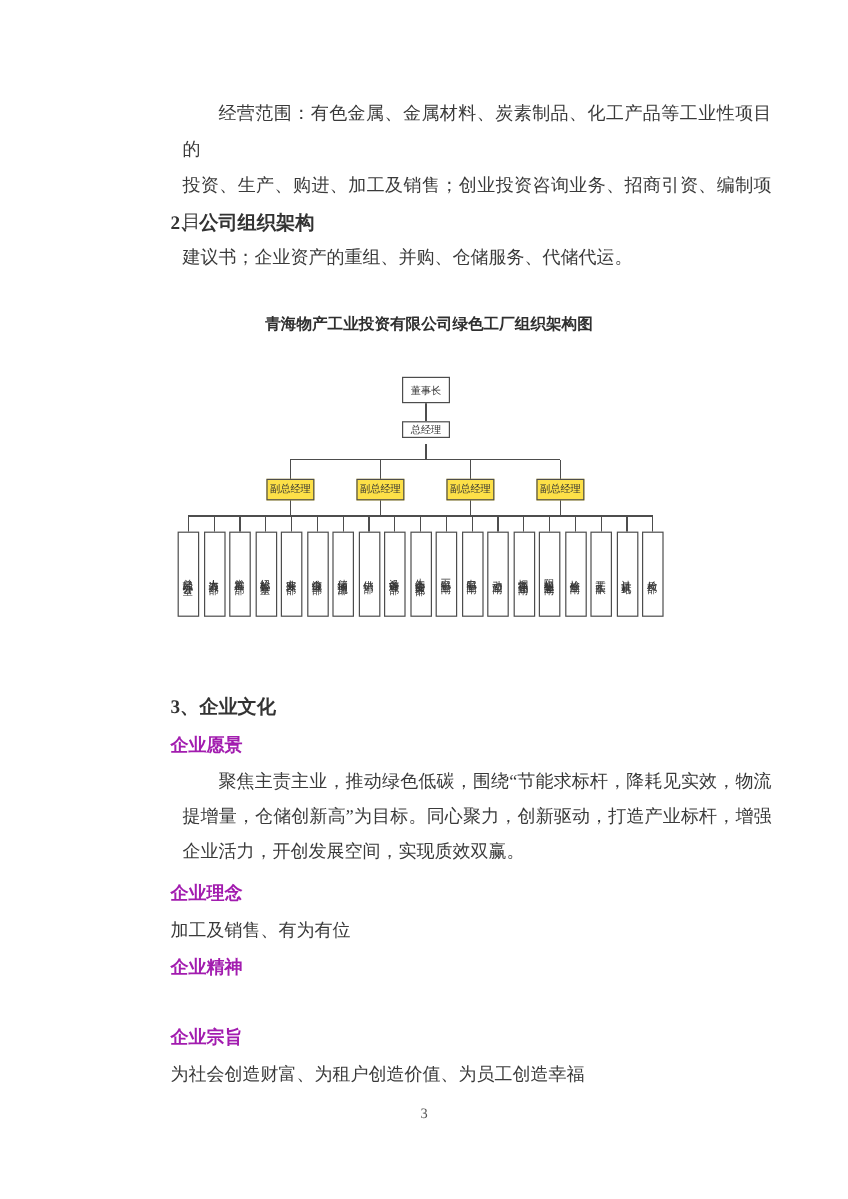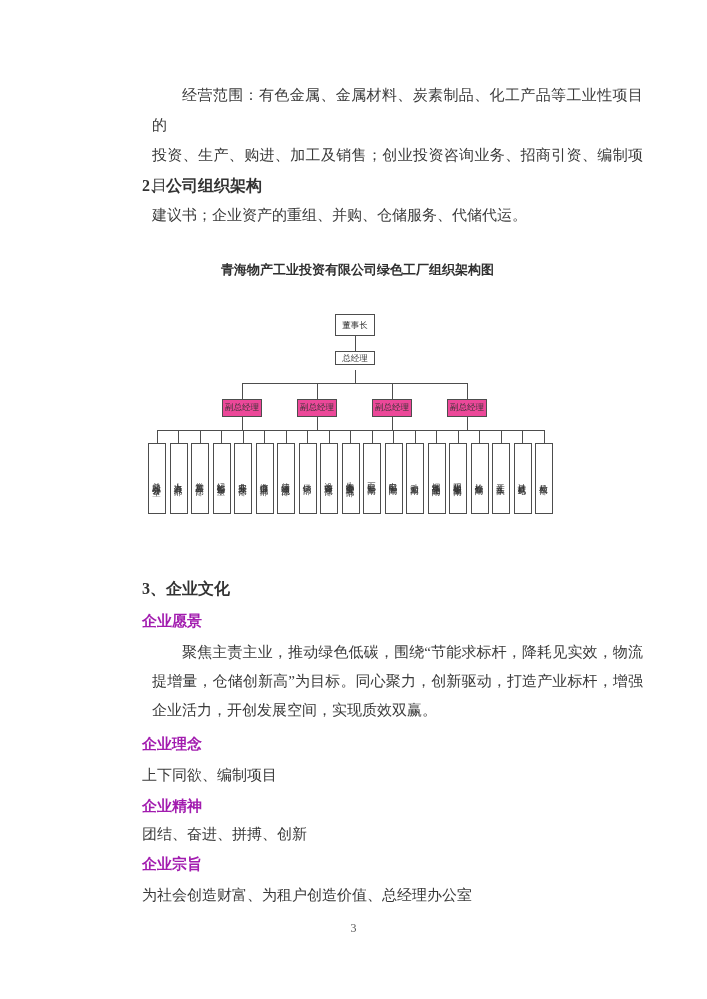--- a/index.html
+++ b/index.html
@@ -53,21 +53,21 @@
     font-size: 8.5px; color: #333; line-height: 1;
   }
   #chairman { left: 223px; top: 22px;  width: 40px; height: 22px; }
   #gm       { left: 223px; top: 59px; width: 40px; height: 14px; }
   .vice-row {
     position: absolute; left: 110px; top: 107px;
     display: flex; gap: 35px;
   }
   .vice {
     box-sizing: border-box; width: 40px; height: 18px;
-    border: 1px solid #4d4d4d; background: #ec4899;
+    border: 1px solid #4d4d4d; background: #fde047;
     display: flex; align-items: center; justify-content: center;
     font-size: 8.5px; color: #333;
   }
   .dept-row {
     position: absolute; left: 36px; top: 151px;
     display: flex; gap: 3.5px;
   }
   .dept {
     box-sizing: border-box; width: 18px; height: 71px;
     border: 1px solid #4d4d4d; background: #fff;
@@ -140,23 +140,22 @@
   <div id="vision-h" class="abs subhead">企业愿景</div>
 
   <div id="para2" class="abs para">
 
   <div>聚焦主责主业，推动绿色低碳，围绕“节能求标杆，降耗见实效，物流</div>
       <div>提增量，仓储创新高”为目标。同心聚力，创新驱动，打造产业标杆，增强</div>
       <div>企业活力，开创发展空间，实现质效双赢。</div>
     </div>
 
   <div id="phil-h" class="abs subhead">企业理念</div>
-  <div id="phil-t" class="abs subtext">上下同欲、编制项目</div>
+  <div id="phil-t" class="abs subtext">加工及销售、有为有位</div>
 
   <div id="spirit-h" class="abs subhead">企业精神</div>
-  <div id="spirit-t" class="abs subtext">团结、奋进、拼搏、创新</div>
 
   <div id="purpose-h" class="abs subhead">企业宗旨</div>
-  <div id="purpose-t" class="abs subtext">为社会创造财富、为租户创造价值、总经理办公室</div>
+  <div id="purpose-t" class="abs subtext">为社会创造财富、为租户创造价值、为员工创造幸福</div>
 
   <div id="page-number" class="abs">3</div>
 
 </div>
 
 </body></html>

